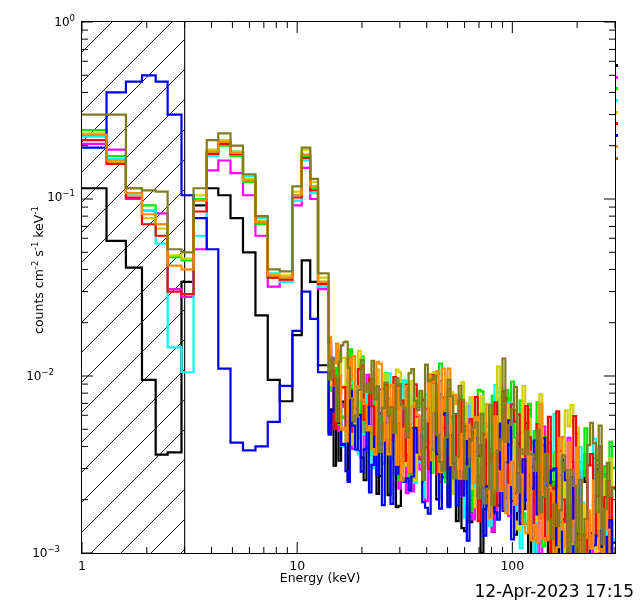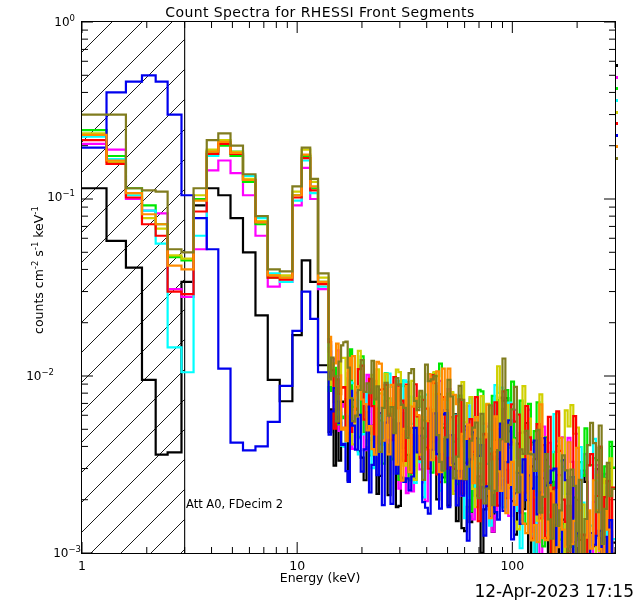--- a/index.html
+++ b/index.html
@@ -31,21 +31,20 @@
   .leg-row{display:flex;align-items:center;justify-content:flex-end;height:11.6px;}
   .leg-lab{margin-right:5px;}
   .leg-swatch{width:34px;height:3px;display:inline-block;}
   sup{font-size:8.5px;vertical-align:super;}
 </style>
 </head>
 <body>
 
 <div id="root">
 
-  <div class="txt title">Count Spectra for RHESSI Front Segments</div>
 
   <div class="txt hdr-date">20-Aug-2005</div>
   <div class="txt hdr-time">11:23:00 to 11:24:00</div>
 
   <div class="leg" id="legend">
       <div class="leg-row">
         <span class="leg-lab">1F</span>
         <span class="leg-swatch" style="background: rgb(0, 0, 0);"></span>
       </div>
       <div class="leg-row">
@@ -200,28 +199,27 @@
         <path d="M0.00,125.66L24.52,125.66L24.52,70.44L43.92,70.44L43.92,59.69L59.98,59.69L59.98,53.28L73.68,53.28L73.68,59.69L85.62,59.69L85.62,92.55L99.49,92.55L99.49,173.25L111.57,173.25L111.57,196.10L124.75,196.10L124.75,227.27L136.30,227.27L136.30,346.67L148.51,346.67L148.51,420.68L160.99,420.68L160.99,428.38L173.47,428.38L173.47,424.44L185.76,424.44L185.76,399.96L197.76,399.96L197.76,363.83L210.38,363.83L210.38,308.82L219.73,308.82L219.73,269.55L228.23,269.55L228.23,296.97L236.02,296.97L236.02,350.25L246.61,350.25L246.61,412.74L249.11,412.74L249.11,389.28L251.60,389.28L251.60,365.99L254.10,365.99L254.10,379.51L256.59,379.51L256.59,400.87L259.09,400.87L259.09,423.01L261.29,423.01L261.29,421.77L263.49,421.77L263.49,449.07L265.69,449.07L265.69,459.89L267.89,459.89L267.89,368.90L270.10,368.90L270.10,403.54L272.98,403.54L272.98,427.55L275.86,427.55L275.86,392.79L278.74,392.79L278.74,449.66L281.62,449.66L281.62,427.30L284.50,427.30L284.50,384.69L287.00,384.69L287.00,470.51L289.49,470.51L289.49,442.91L291.99,442.91L291.99,414.50L294.48,414.50L294.48,453.10L296.98,453.10L296.98,391.22L299.86,391.22L299.86,483.07L302.74,483.07L302.74,400.62L305.62,400.62L305.62,394.81L308.50,394.81L308.50,481.91L311.38,481.91L311.38,412.44L313.88,412.44L313.88,451.62L316.37,451.62L316.37,401.34L318.87,401.34L318.87,455.61L321.37,455.61L321.37,459.82L323.86,459.82L323.86,456.39L326.58,456.39L326.58,468.42L329.29,468.42L329.29,454.48L332.00,454.48L332.00,405.97L334.72,405.97L334.72,430.41L337.43,430.41L337.43,413.75L340.24,413.75L340.24,480.14L343.05,480.14L343.05,485.75L345.85,485.75L345.85,491.62L348.66,491.62L348.66,427.74L351.47,427.74L351.47,391.38L354.29,391.38L354.29,432.16L357.11,432.16L357.11,486.59L359.93,486.59L359.93,392.44L362.75,392.44L362.75,388.06L365.57,388.06L365.57,485.13L368.34,485.13L368.34,413.17L371.11,413.17L371.11,441.91L373.89,441.91L373.89,483.37L376.66,483.37L376.66,449.14L379.44,449.14L379.44,473.76L382.13,473.76L382.13,404.23L384.83,404.23L384.83,518.75L387.52,518.75L387.52,437.40L390.22,437.40L390.22,410.26L392.91,410.26L392.91,416.25L395.76,416.25L395.76,433.78L398.60,433.78L398.60,423.18L401.44,423.18L401.44,513.65L404.28,513.65L404.28,464.29L407.12,464.29L407.12,494.95L409.79,494.95L409.79,485.09L412.47,485.09L412.47,490.04L415.14,490.04L415.14,497.63L417.82,497.63L417.82,401.70L420.49,401.70L420.49,489.00L423.37,489.00L423.37,440.15L426.25,440.15L426.25,398.25L429.14,398.25L429.14,517.42L432.02,517.42L432.02,471.34L434.90,471.34L434.90,450.59L437.70,450.59L437.70,501.81L440.51,501.81L440.51,437.31L443.31,437.31L443.31,478.15L446.12,478.15L446.12,453.42L448.92,453.42L448.92,466.72L451.76,466.72L451.76,418.49L454.59,418.49L454.59,492.28L457.43,492.28L457.43,470.45L460.27,470.45L460.27,416.20L463.11,416.20L463.11,463.65L465.91,463.65L465.91,460.95L468.72,460.95L468.72,448.50L471.52,448.50L471.52,446.53L474.33,446.53L474.33,571.62L477.13,571.62L477.13,536.37L479.97,536.37L479.97,438.11L482.80,438.11L482.80,458.05L485.63,458.05L485.63,506.64L488.46,506.64L488.46,455.06L491.30,455.06L491.30,562.04L494.09,562.04L494.09,511.36L496.89,511.36L496.89,546.74L499.69,546.74L499.69,557.75L502.49,557.75L502.49,561.99L505.28,561.99L505.28,576.96L508.15,576.96L508.15,510.98L511.02,510.98L511.02,522.73L513.89,522.73L513.89,513.77L516.76,513.77L516.76,508.92L519.63,508.92L519.63,573.38L522.24,573.38L522.24,514.87L524.85,514.87L524.85,576.96L527.46,576.96L527.46,498.20L530.08,498.20L530.08,558.21L540.67,558.21" fill="none" stroke="#0000ee" stroke-width="2.2" stroke-linejoin="miter" stroke-linecap="butt"></path>
         <path d="M0.00,112.97L24.52,112.97L24.52,138.51L43.92,138.51L43.92,171.08L59.98,171.08L59.98,192.25L73.68,192.25L73.68,202.25L85.62,202.25L85.62,243.68L99.49,243.68L99.49,247.44L111.57,247.44L111.57,178.55L124.75,178.55L124.75,129.71L136.30,129.71L136.30,119.97L148.51,119.97L148.51,130.97L160.99,130.97L160.99,158.02L173.47,158.02L173.47,200.15L185.76,200.15L185.76,253.43L197.76,253.43L197.76,255.53L210.38,255.53L210.38,173.25L219.73,173.25L219.73,132.68L228.23,132.68L228.23,164.28L236.02,164.28L236.02,259.93L246.61,259.93L246.61,314.82L249.11,314.82L249.11,342.83L251.60,342.83L251.60,341.44L254.10,341.44L254.10,321.54L256.59,321.54L256.59,353.37L259.09,353.37L259.09,407.73L261.29,407.73L261.29,405.68L263.49,405.68L263.49,419.15L265.69,419.15L265.69,335.92L267.89,335.92L267.89,356.59L270.10,356.59L270.10,334.22L272.98,334.22L272.98,394.52L275.86,394.52L275.86,364.11L278.74,364.11L278.74,377.48L281.62,377.48L281.62,381.99L284.50,381.99L284.50,408.44L287.00,408.44L287.00,404.21L289.49,404.21L289.49,427.16L291.99,427.16L291.99,432.75L294.48,432.75L294.48,339.84L296.98,339.84L296.98,341.68L299.86,341.68L299.86,418.72L302.74,418.72L302.74,364.80L305.62,364.80L305.62,432.31L308.50,432.31L308.50,362.88L311.38,362.88L311.38,395.47L313.88,395.47L313.88,442.65L316.37,442.65L316.37,365.96L318.87,365.96L318.87,458.67L321.37,458.67L321.37,406.81L323.86,406.81L323.86,364.12L326.58,364.12L326.58,450.12L329.29,450.12L329.29,384.64L332.00,384.64L332.00,376.22L334.72,376.22L334.72,393.03L337.43,393.03L337.43,432.64L340.24,432.64L340.24,395.13L343.05,395.13L343.05,399.05L345.85,399.05L345.85,352.02L348.66,352.02L348.66,438.03L351.47,438.03L351.47,359.43L354.29,359.43L354.29,349.35L357.11,349.35L357.11,450.21L359.93,450.21L359.93,346.61L362.75,346.61L362.75,388.83L365.57,388.83L365.57,346.68L368.34,346.68L368.34,443.26L371.11,443.26L371.11,372.96L373.89,372.96L373.89,382.13L376.66,382.13L376.66,456.76L379.44,456.76L379.44,411.86L382.13,411.86L382.13,416.92L384.83,416.92L384.83,402.53L387.52,402.53L387.52,414.60L390.22,414.60L390.22,461.22L392.91,461.22L392.91,395.20L395.76,395.20L395.76,441.70L398.60,441.70L398.60,462.60L401.44,462.60L401.44,415.30L404.28,415.30L404.28,382.53L407.12,382.53L407.12,496.14L409.79,496.14L409.79,470.74L412.47,470.74L412.47,394.41L415.14,394.41L415.14,449.40L417.82,449.40L417.82,468.84L420.49,468.84L420.49,399.13L423.37,399.13L423.37,491.04L426.25,491.04L426.25,462.86L429.14,462.86L429.14,439.90L432.02,439.90L432.02,482.80L434.90,482.80L434.90,448.89L437.70,448.89L437.70,452.67L440.51,452.67L440.51,501.64L443.31,501.64L443.31,511.06L446.12,511.06L446.12,429.80L448.92,429.80L448.92,518.30L451.76,518.30L451.76,503.11L454.59,503.11L454.59,520.18L457.43,520.18L457.43,382.34L460.27,382.34L460.27,516.04L463.11,516.04L463.11,518.09L465.91,518.09L465.91,465.41L468.72,465.41L468.72,469.27L471.52,469.27L471.52,536.03L474.33,536.03L474.33,525.27L477.13,525.27L477.13,415.78L479.97,415.78L479.97,507.71L482.80,507.71L482.80,524.73L485.63,524.73L485.63,420.24L488.46,420.24L488.46,522.08L491.30,522.08L491.30,498.92L494.09,498.92L494.09,425.79L496.89,425.79L496.89,488.41L499.69,488.41L499.69,540.85L502.49,540.85L502.49,515.65L505.28,515.65L505.28,488.50L508.15,488.50L508.15,526.63L511.02,526.63L511.02,458.23L513.89,458.23L513.89,488.33L516.76,488.33L516.76,527.06L519.63,527.06L519.63,534.10L522.24,534.10L522.24,487.33L524.85,487.33L524.85,507.67L527.46,507.67L527.46,557.08L530.08,557.08L530.08,576.96L540.67,576.96" fill="none" stroke="#ff8c00" stroke-width="2.2" stroke-linejoin="miter" stroke-linecap="butt"></path>
         <path d="M0.00,92.55L24.52,92.55L24.52,92.55L43.92,92.55L43.92,166.26L59.98,166.26L59.98,168.29L73.68,168.29L73.68,169.67L85.62,169.67L85.62,227.27L99.49,227.27L99.49,230.28L111.57,230.28L111.57,166.26L124.75,166.26L124.75,118.16L136.30,118.16L136.30,111.32L148.51,111.32L148.51,123.72L160.99,123.72L160.99,152.24L173.47,152.24L173.47,194.15L185.76,194.15L185.76,247.44L197.76,247.44L197.76,249.38L210.38,249.38L210.38,164.28L219.73,164.28L219.73,125.66L228.23,125.66L228.23,156.83L236.02,156.83L236.02,251.38L246.61,251.38L246.61,357.31L249.11,357.31L249.11,335.53L251.60,335.53L251.60,354.20L254.10,354.20L254.10,399.31L256.59,399.31L256.59,339.49L259.09,339.49L259.09,323.33L261.29,323.33L261.29,320.23L263.49,320.23L263.49,319.59L265.69,319.59L265.69,345.53L267.89,345.53L267.89,376.13L270.10,376.13L270.10,399.13L272.98,399.13L272.98,393.70L275.86,393.70L275.86,368.01L278.74,368.01L278.74,338.21L281.62,338.21L281.62,369.94L284.50,369.94L284.50,361.28L287.00,361.28L287.00,371.03L289.49,371.03L289.49,338.74L291.99,338.74L291.99,377.42L294.48,377.42L294.48,364.46L296.98,364.46L296.98,429.99L299.86,429.99L299.86,385.86L302.74,385.86L302.74,360.73L305.62,360.73L305.62,393.59L308.50,393.59L308.50,384.99L311.38,384.99L311.38,411.08L313.88,411.08L313.88,356.19L316.37,356.19L316.37,362.91L318.87,362.91L318.87,382.89L321.37,382.89L321.37,385.87L323.86,385.87L323.86,415.96L326.58,415.96L326.58,351.11L329.29,351.11L329.29,347.06L332.00,347.06L332.00,378.88L334.72,378.88L334.72,388.21L337.43,388.21L337.43,368.74L340.24,368.74L340.24,457.85L343.05,457.85L343.05,342.54L345.85,342.54L345.85,359.16L348.66,359.16L348.66,357.33L351.47,357.33L351.47,353.86L354.29,353.86L354.29,413.06L357.11,413.06L357.11,439.89L359.93,439.89L359.93,448.77L362.75,448.77L362.75,415.35L365.57,415.35L365.57,357.74L368.34,357.74L368.34,374.52L371.11,374.52L371.11,456.35L373.89,456.35L373.89,434.67L376.66,434.67L376.66,363.95L379.44,363.95L379.44,377.81L382.13,377.81L382.13,457.15L384.83,457.15L384.83,444.54L387.52,444.54L387.52,418.75L390.22,418.75L390.22,405.67L392.91,405.67L392.91,400.49L395.76,400.49L395.76,476.03L398.60,476.03L398.60,391.76L401.44,391.76L401.44,481.48L404.28,481.48L404.28,466.67L407.12,466.67L407.12,383.39L409.79,383.39L409.79,483.17L412.47,483.17L412.47,468.85L415.14,468.85L415.14,428.18L417.82,428.18L417.82,417.23L420.49,417.23L420.49,336.48L423.37,336.48L423.37,419.62L426.25,419.62L426.25,402.83L429.14,402.83L429.14,387.28L432.02,387.28L432.02,364.86L434.90,364.86L434.90,470.51L437.70,470.51L437.70,427.42L440.51,427.42L440.51,431.96L443.31,431.96L443.31,408.83L446.12,408.83L446.12,431.75L448.92,431.75L448.92,432.38L451.76,432.38L451.76,448.86L454.59,448.86L454.59,407.80L457.43,407.80L457.43,490.62L460.27,490.62L460.27,474.92L463.11,474.92L463.11,432.02L465.91,432.02L465.91,497.42L468.72,497.42L468.72,516.77L471.52,516.77L471.52,482.54L474.33,482.54L474.33,504.02L477.13,504.02L477.13,488.35L479.97,488.35L479.97,433.43L482.80,433.43L482.80,448.30L485.63,448.30L485.63,529.29L488.46,529.29L488.46,447.50L491.30,447.50L491.30,463.85L494.09,463.85L494.09,537.09L496.89,537.09L496.89,457.96L499.69,457.96L499.69,551.76L502.49,551.76L502.49,497.02L505.28,497.02L505.28,423.18L508.15,423.18L508.15,400.89L511.02,400.89L511.02,421.12L513.89,421.12L513.89,490.18L516.76,490.18L516.76,403.50L519.63,403.50L519.63,521.89L522.24,521.89L522.24,486.86L524.85,486.86L524.85,440.91L527.46,440.91L527.46,474.14L530.08,474.14L530.08,466.84L540.67,466.84" fill="none" stroke="#807c1e" stroke-width="2.2" stroke-linejoin="miter" stroke-linecap="butt"></path>
       </svg>
   </div>
 
   <div id="yticks"></div>
   <div id="xticks"></div>
 
   <div class="ann">
-    <div>Att A0, FDecim 2</div>
   </div>
 
   <div class="txt xlabel">Energy (keV)</div>
   <div class="ylabel">counts cm<sup>-2</sup> s<sup>-1</sup> keV<sup>-1</sup></div>
 
   <div class="txt foot-r">12-Apr-2023 17:15</div>
 
-<div class="ytick-lab" style="top: 544px; right: 559px;">10<sup>−3</sup></div>
+<div class="ytick-lab" style="top: 544px; right: 580px;">10<sup>−3</sup></div>
     <div class="ytick-lab" style="top: 367px; right: 586px;">10<sup>−2</sup></div>
     <div class="ytick-lab" style="top: 188px; right: 565px;">10<sup>−1</sup></div>
     <div class="ytick-lab" style="top: 13px; right: 565px;">10<sup>0</sup></div>
     <div class="xtick-lab" style="left: 52px; width: 60px; top: 558px;">1</div>
     <div class="xtick-lab" style="left: 267.169px; width: 60px; top: 558px;">10</div>
     <div class="xtick-lab" style="left: 482.338px; width: 60px; top: 558px;">100</div>
   </div>
 
 </body></html>

